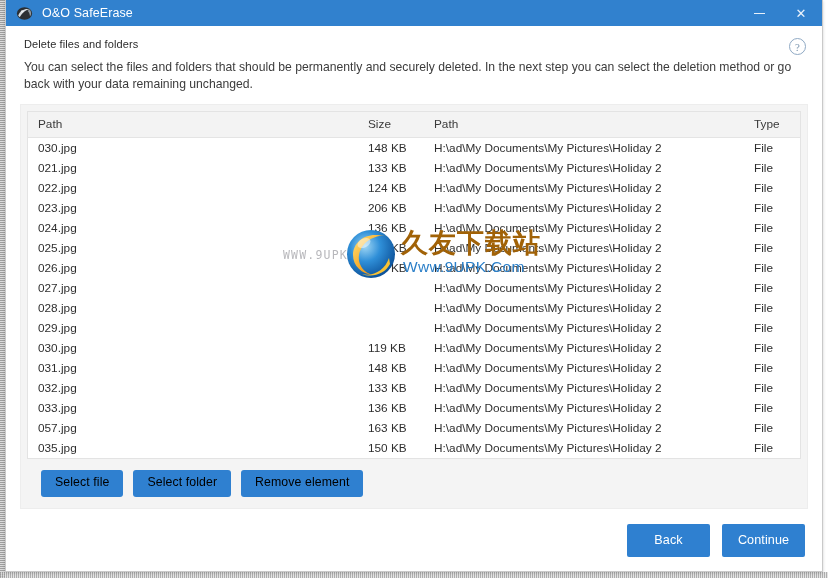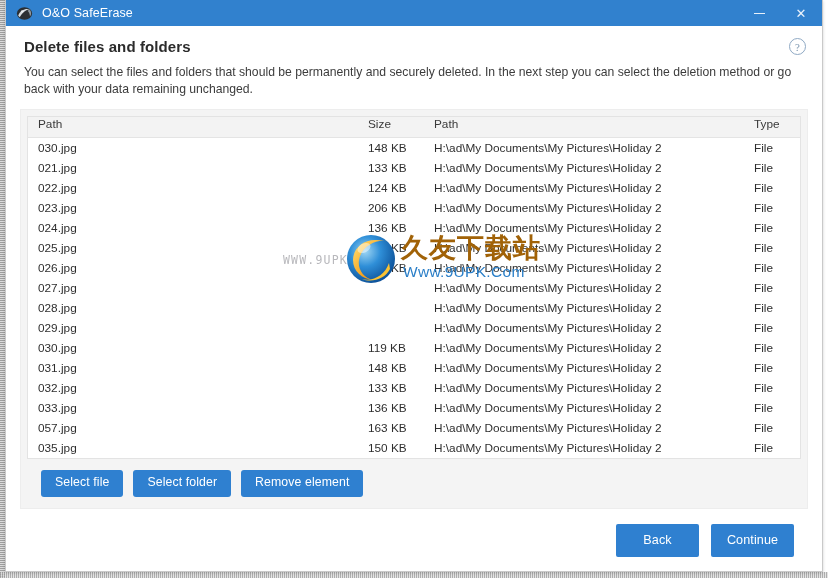--- a/index.html
+++ b/index.html
@@ -101,22 +101,22 @@
     background: #e7f0fa;
   }
 
   
   .page-head {
     padding: 12px 18px 0 18px;
     position: relative;
     background: #ffffff;
   }
   .page-title {
-    font-size: 15px;
-    font-weight: 700;
+    font-size: 11px;
+    font-weight: 400;
     color: #2b2b2b;
     letter-spacing: .1px;
     margin-bottom: 9px;
   }
   .page-desc {
     font-size: 12.2px;
     line-height: 16.5px;
     color: #3c3c3c;
     max-width: 786px;
   }
@@ -234,40 +234,40 @@
   
   .action-row {
     display: flex;
     gap: 10px;
     padding: 11px 0 11px 20px;
     flex: 0 0 auto;
   }
 
   .btn {
     background: #2f80d0;
-    color: #ffffff;
+    color: #000000;
     border: none;
     border-radius: 3px;
     font-size: 12.3px;
     font-family: "Liberation Sans", sans-serif;
     padding: 6px 14px 7px 14px;
     cursor: pointer;
     letter-spacing: .1px;
     line-height: 1.1;
   }
 
   
   .footer {
     flex: 0 0 auto;
     height: 62px;
     background: #ffffff;
     display: flex;
     align-items: center;
     justify-content: flex-end;
-    padding-right: 28px;
+    padding-right: 17px;
     gap: 12px;
   }
   .btn-nav {
     background: #2f80d0;
     color: #ffffff;
     border: none;
     border-radius: 2px;
     font-size: 12.6px;
     font-family: "Liberation Sans", sans-serif;
     width: 83px;

